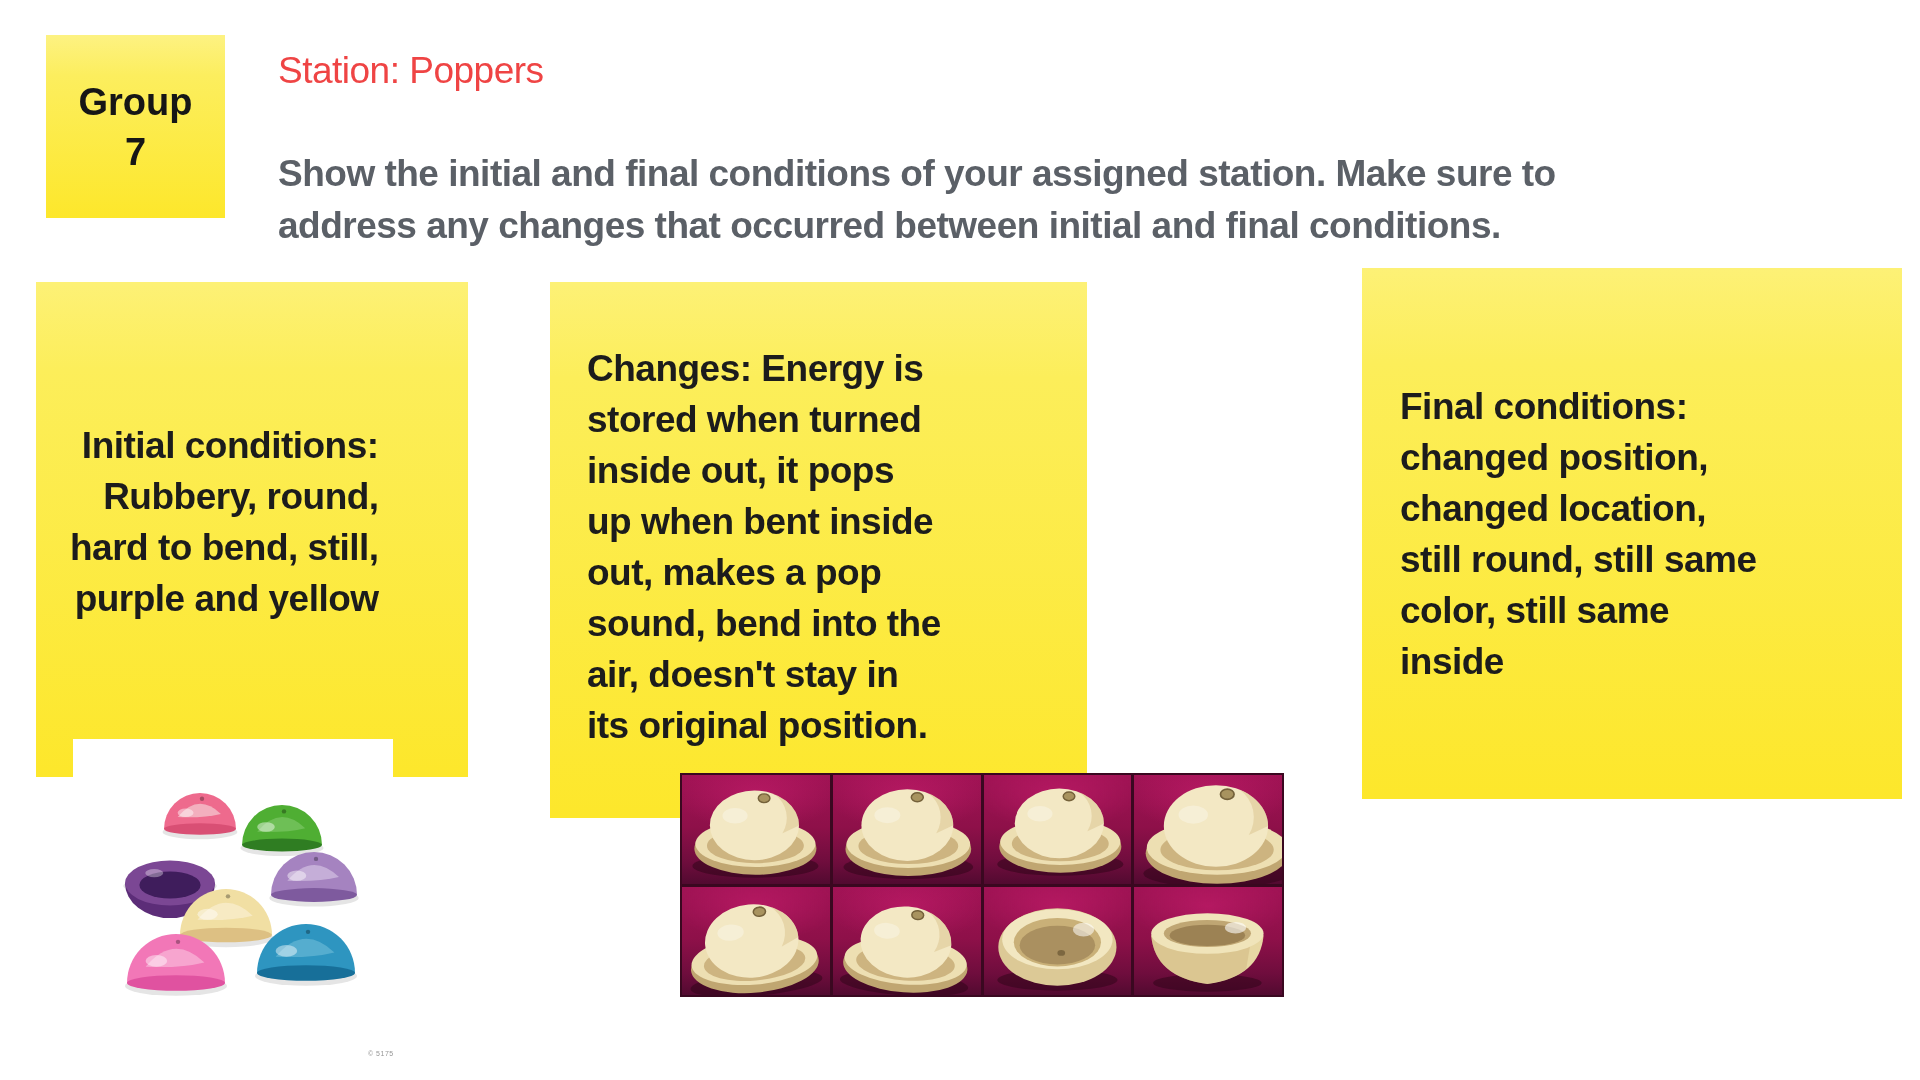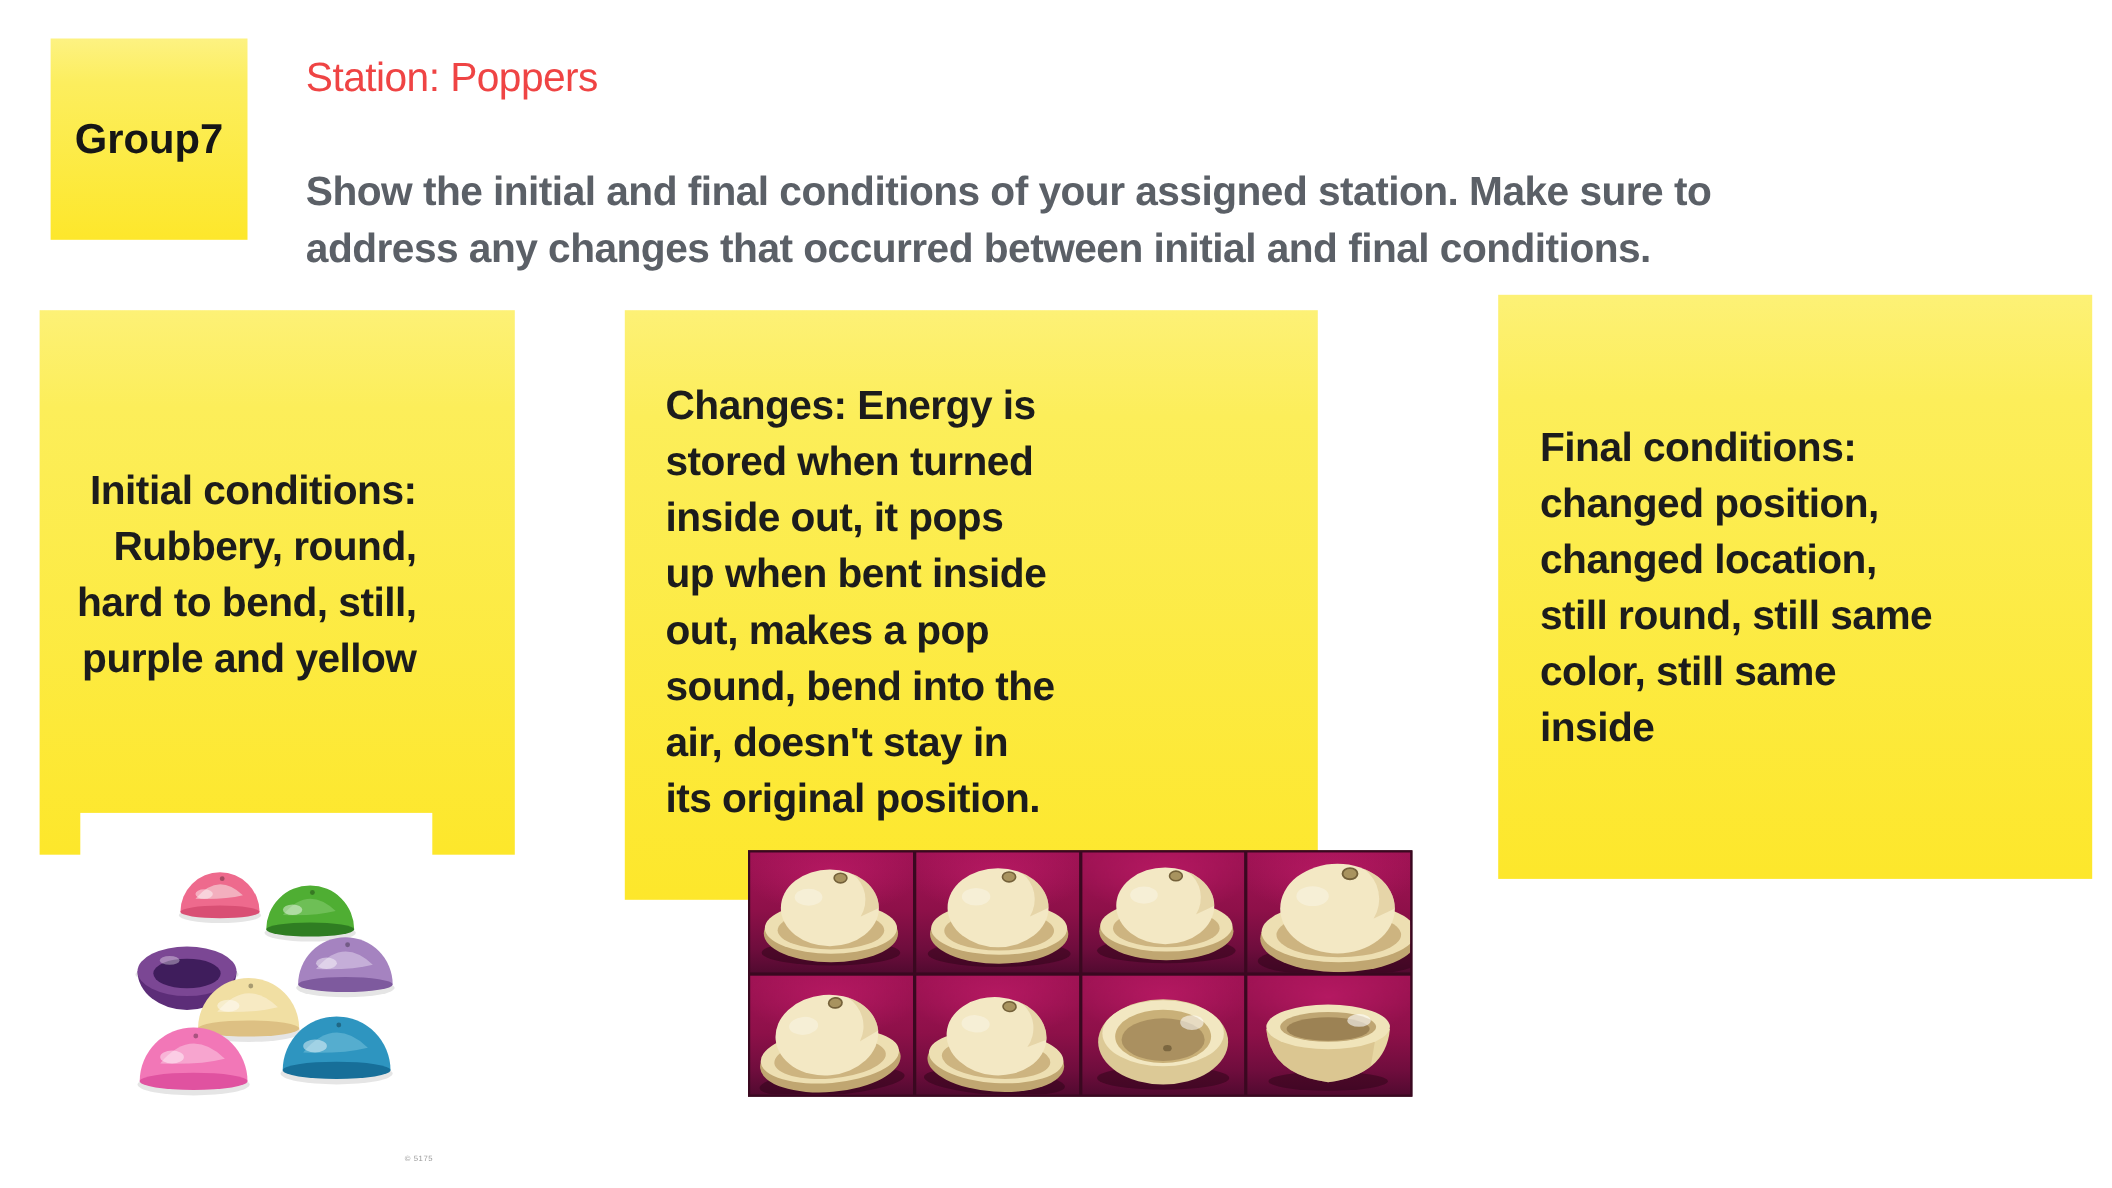--- a/index.html
+++ b/index.html
@@ -4,41 +4,41 @@
 <style>
   html,body{margin:0;padding:0;background:#ffffff;}
   .slide{
     position:relative;width:1920px;height:1080px;background:#ffffff;
     overflow:hidden;font-family:"Liberation Sans","DejaVu Sans",sans-serif;
   }
   
   .group-badge{
     position:absolute;left:46px;top:35px;width:179px;height:183px;
     background:linear-gradient(180deg,#fdf282 0%,#fcee5e 22%,#fde72b 100%);
-    display:flex;flex-direction:row;align-items:center;justify-content:center;
+    display:flex;flex-direction:column;align-items:center;justify-content:center;
     font-weight:bold;font-size:38px;line-height:50px;color:#161616;text-align:center;
   }
   
   .station-title{
     position:absolute;left:278px;top:45px;font-size:37px;line-height:52px;
     letter-spacing:-0.5px;color:#ef4444;white-space:nowrap;
   }
   .instructions{
     position:absolute;left:278px;top:148px;font-size:37px;line-height:52px;
     letter-spacing:-0.5px;color:#5b6067;
   }
   .instructions div{white-space:nowrap;font-weight:bold;}
   
   .note{
     position:absolute;
     background:linear-gradient(180deg,#fdf176 0%,#fcee5a 18%,#fde island72b 100%);
     background:linear-gradient(180deg,#fdf176 0%,#fcee5a 18%,#fde72b 100%);
   }
   .note-initial{left:36px;top:282px;width:432px;height:495px;text-align:right;}
-  .note-changes{left:568px;top:282px;width:630px;height:536px;}
+  .note-changes{left:550px;top:282px;width:537px;height:536px;}
   .note-final{left:1362px;top:268px;width:528px;height:531px;padding-left:12px;}
   .note-text{
     position:absolute;font-weight:bold;font-size:37px;line-height:51px;
     letter-spacing:-0.5px;color:#1c1c1c;
   }
   .note-text div{white-space:nowrap;}
   .note-initial .note-text{left:34px;top:138px;}
   .note-changes .note-text{left:37px;top:61px;}
   .note-final .note-text{left:38px;top:113px;}
   .note-notch{

